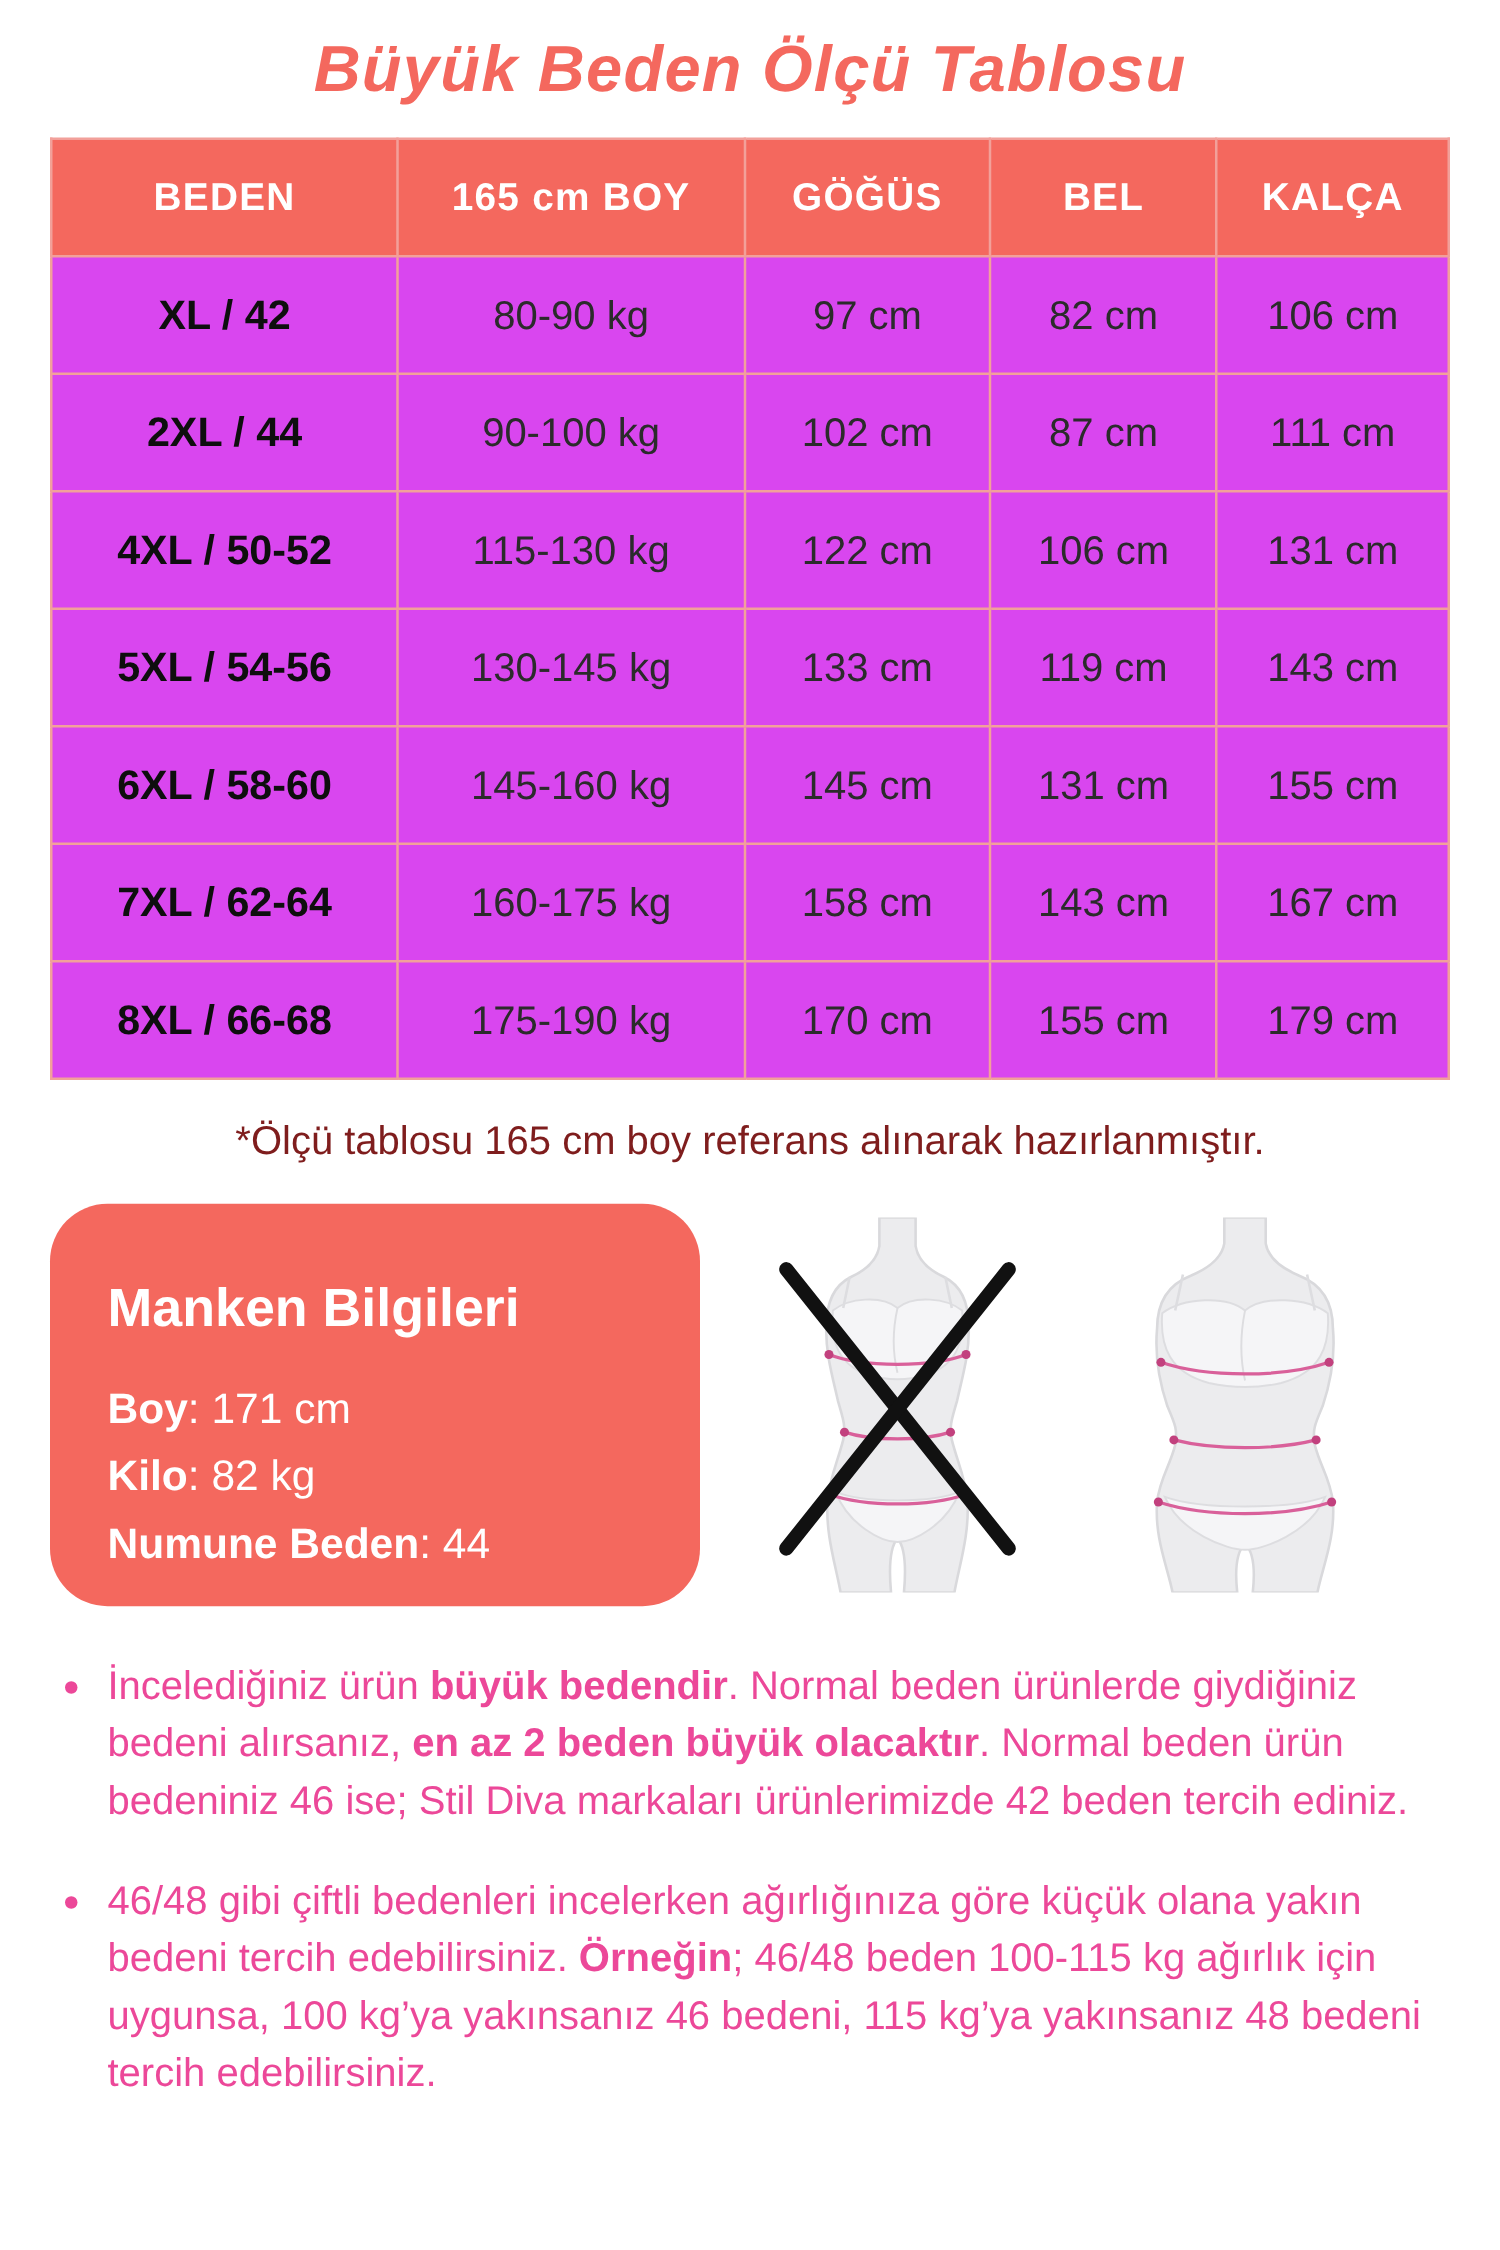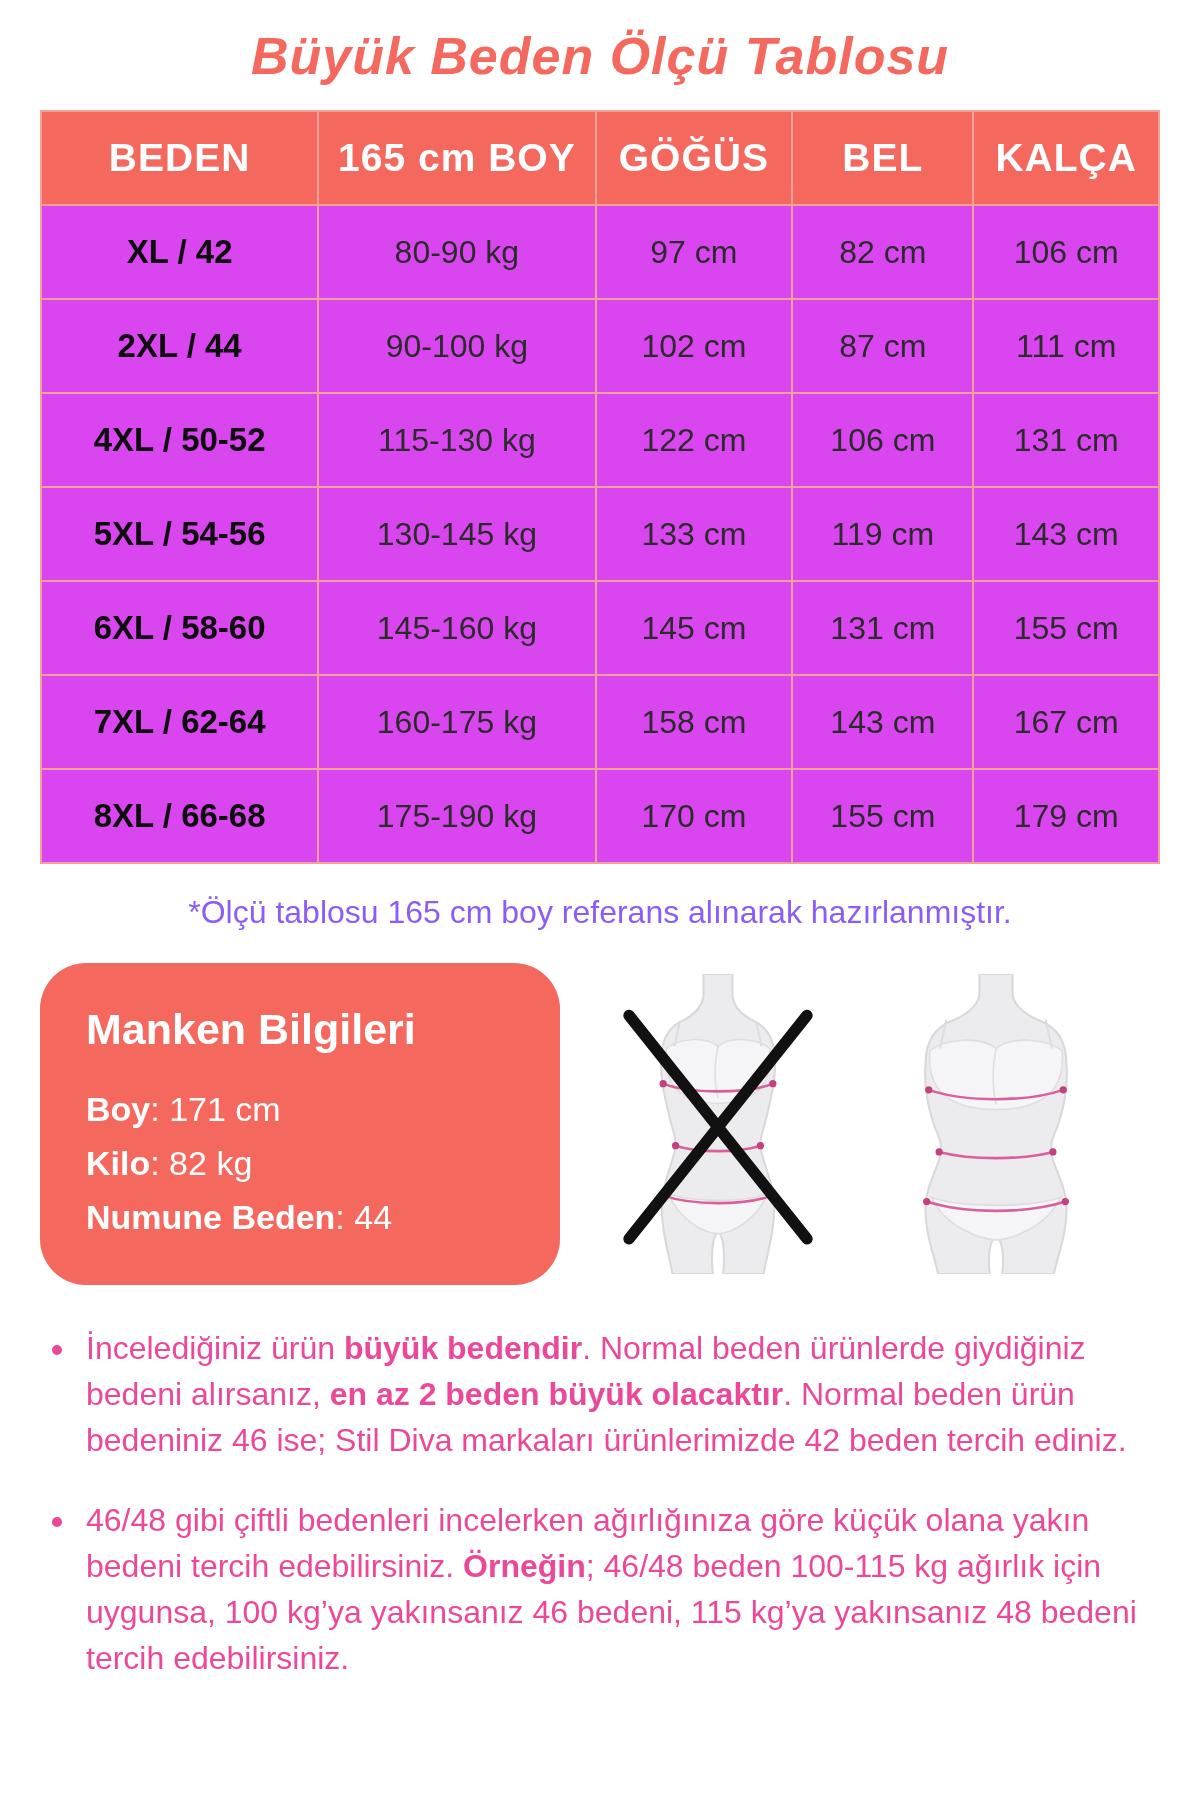--- a/index.html
+++ b/index.html
@@ -29,53 +29,53 @@
   table.size-table th, table.size-table td{
     border:2px solid #F2A09A;
     text-align:center;
     vertical-align:middle;
     height:92px;
     padding:0 4px;
   }
   table.size-table th{
     background:#F4685E;
     color:#ffffff;
-    font-size:39px;
+    font-size:31px;
     font-weight:bold;
     letter-spacing:1px;
   }
   table.size-table td{
     background:#d946ef;
     font-size:32px;
     color:#2b2b2b;
   }
   table.size-table td.size-col{
     font-weight:bold;
     color:#0e0e0e;
     font-size:33px;
   }
   col.c1{width:24.8%} col.c2{width:24.8%} col.c3{width:17.6%} col.c4{width:16.2%} col.c5{width:16.6%}
   .footnote{
     margin:30px 40px 0;
     text-align:center;
     font-size:32px;
-    color:#8b5cf6;
+    color:#7f1d1d;
   }
   .info-row{
     margin:32px 40px 0;
     height:322px;
     display:flex;
     align-items:stretch;
   }
   .model-box{
     width:520px;
     box-sizing:border-box;
     background:#F4685E;
     border-radius:46px;
-    padding:42px 46px 30px;
+    padding:60px 46px 30px;
     color:#ffffff;
   }
   .model-title{
     font-size:43px;
     font-weight:bold;
     margin-bottom:36px;
   }
   .model-line{
     font-size:34px;
     margin:15px 0;

